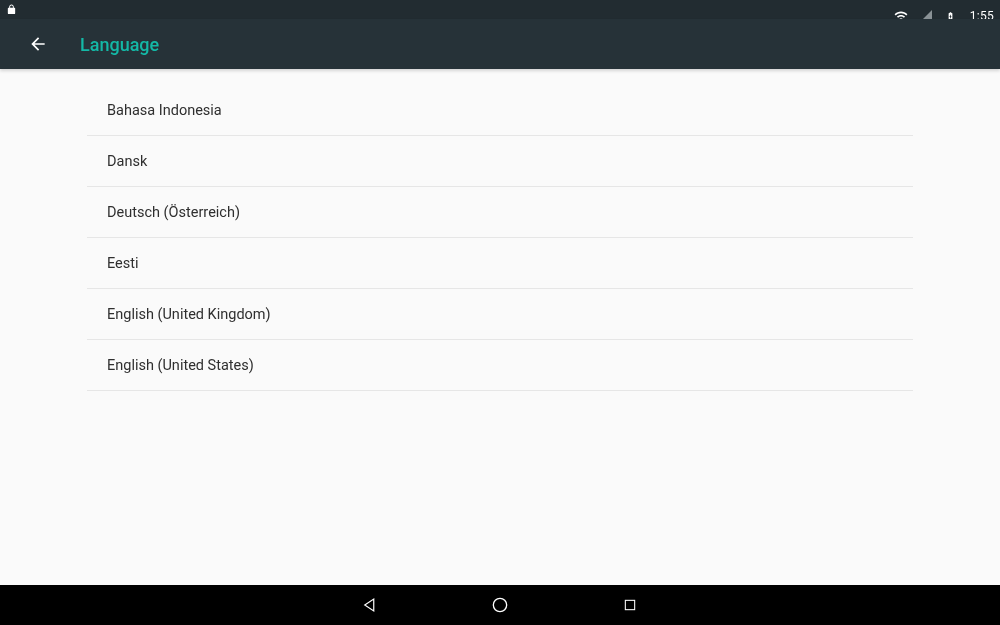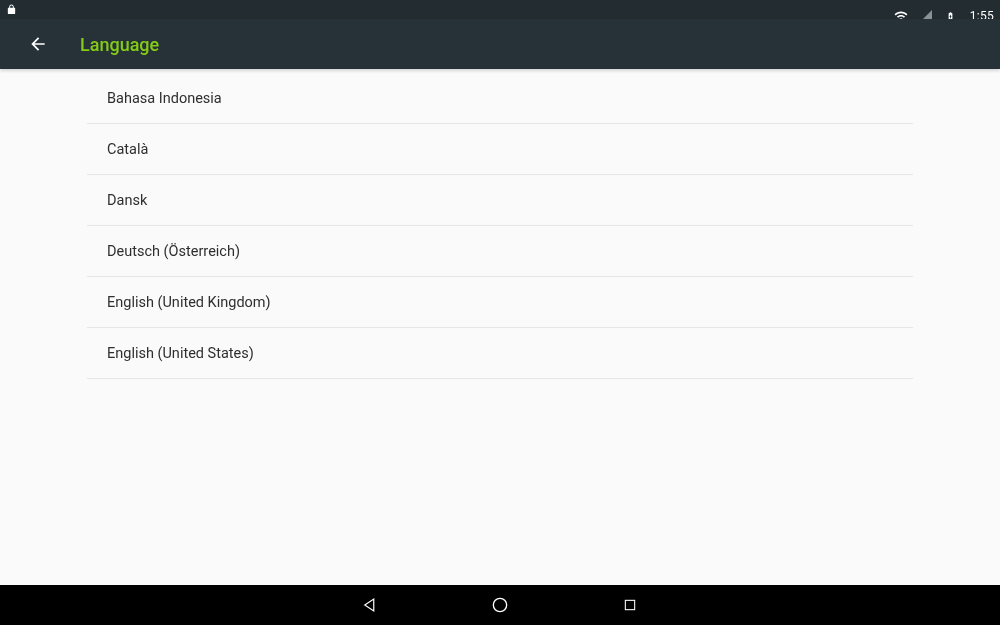--- a/index.html
+++ b/index.html
@@ -83,32 +83,32 @@
       justify-content: center;
       cursor: pointer;
       margin-right: 22px;
     }
     .back-button svg {
       width: 20px;
       height: 20px;
       fill: #fff;
     }
     .app-title {
-      color: #84cc16;
+      color: #14b8a6;
       font-size: 18px;
       font-weight: 500;
     }
     .content {
       height: calc(625px - 19px - 50px - 40px);
       overflow-y: auto;
       background: #fafafa;
     }
     .list {
       width: 826px;
-      margin: 4px auto;
+      margin: 16px auto;
       text-align: right;
     }
     .list-item {
       height: 51px;
       display: flex;
       align-items: center;
       padding-left: 20px;
       border-bottom: 1px solid #e6e6e6;
       font-size: 14.5px;
       color: #2f2f2f;
@@ -184,27 +184,27 @@
   </div>
   <div class="app-title">Language</div>
 </div>
 
 <div class="content">
   <div class="list">
     <div class="list-item">
         <span>Bahasa Indonesia</span>
       </div>
     <div class="list-item">
-        <span>Català</span>
-      </div>
-    <div class="list-item">
         <span>Dansk</span>
       </div>
     <div class="list-item">
         <span>Deutsch (Österreich)</span>
+      </div>
+    <div class="list-item">
+        <span>Eesti</span>
       </div>
     <div class="list-item">
         <span>English (United Kingdom)</span>
       </div>
     <div class="list-item">
         <span>English (United States)</span>
       </div>
   </div>
 </div>
 

